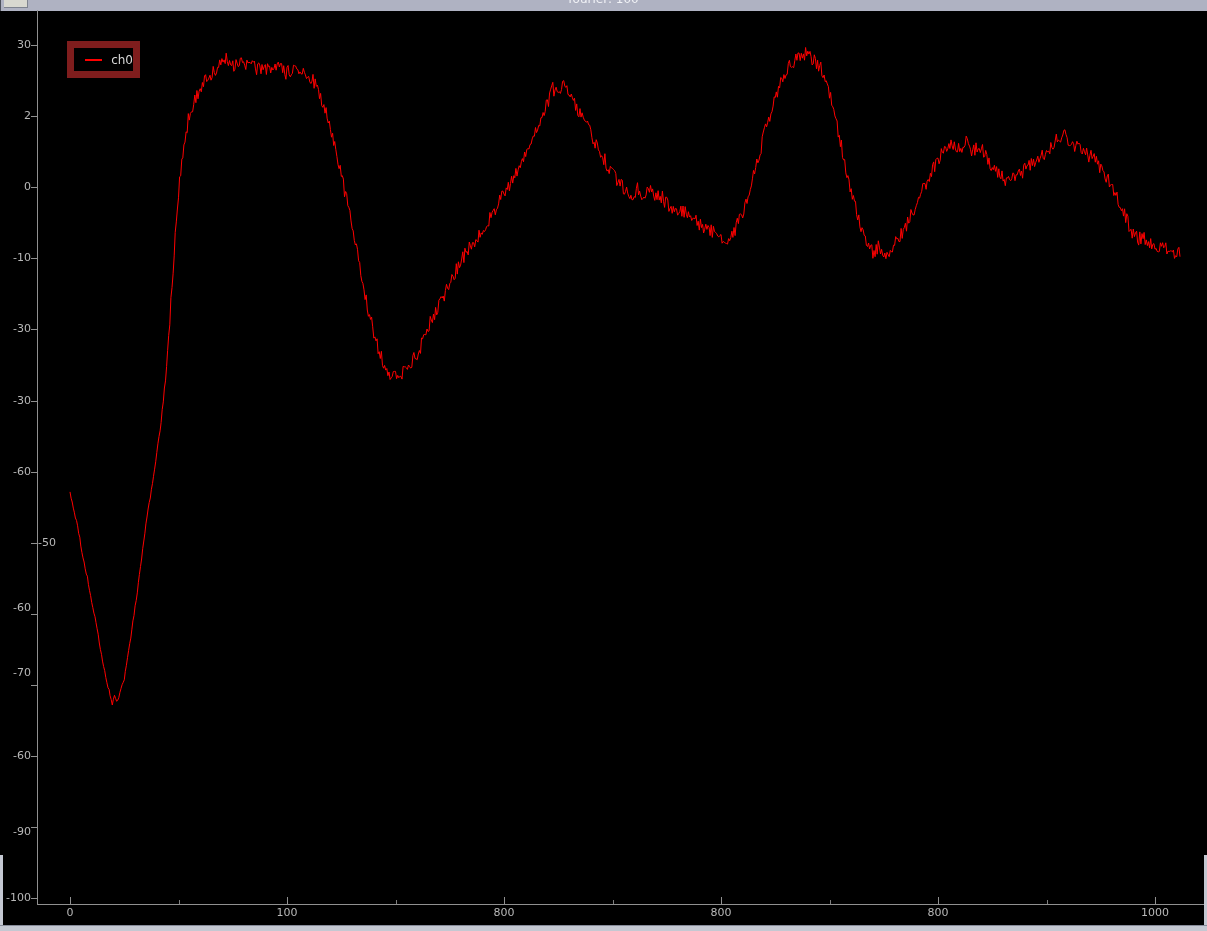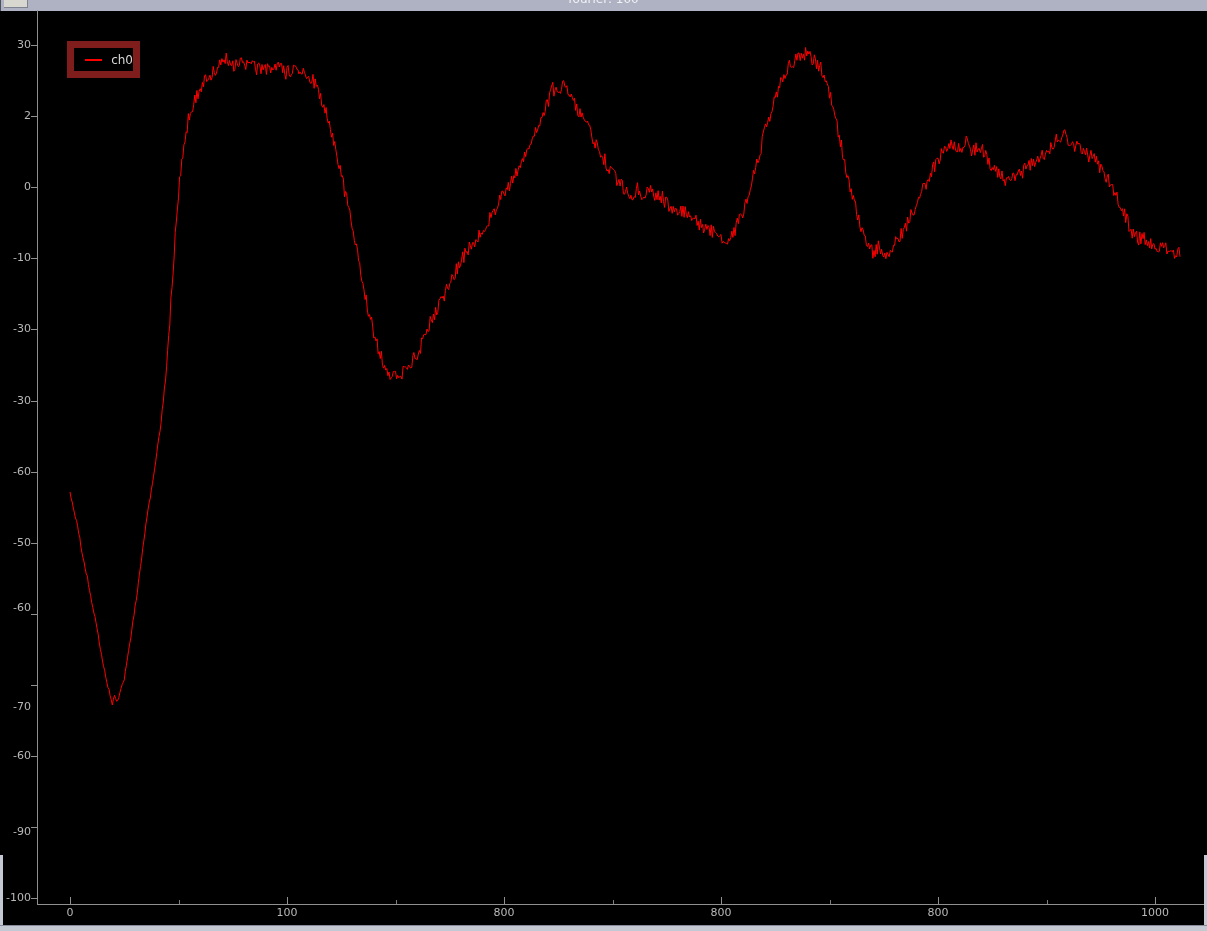--- a/index.html
+++ b/index.html
@@ -57,25 +57,25 @@
         <div class="ylabel" style="top: 169.3px;">0</div>
         <div class="ytick" style="top: 247.38px;"></div>
         <div class="ylabel" style="top: 240.38px;">-10</div>
         <div class="ytick" style="top: 318.46px;"></div>
         <div class="ylabel" style="top: 311.46px;">-30</div>
         <div class="ytick" style="top: 389.54px;"></div>
         <div class="ylabel" style="top: 382.54px;">-30</div>
         <div class="ytick" style="top: 460.62px;"></div>
         <div class="ylabel" style="top: 453.62px;">-60</div>
         <div class="ytick" style="top: 531.7px;"></div>
-        <div class="ylabel" style="top: 524.7px;">-50</div>
+        <div class="ylabel" style="top: 524.7px; padding-left: 25px;">-50</div>
         <div class="ytick" style="top: 602.78px;"></div>
         <div class="ylabel" style="top: 590px;">-60</div>
         <div class="ytick" style="top: 673.86px;"></div>
-        <div class="ylabel" style="top: 689px; text-align: right;">-70</div>
+        <div class="ylabel" style="top: 655px; text-align: right;">-70</div>
         <div class="ytick" style="top: 744.94px;"></div>
         <div class="ylabel" style="top: 737.94px;">-60</div>
         <div class="ytick" style="top: 816.02px;"></div>
         <div class="ylabel" style="top: 814px;">-90</div>
         <div class="ytick" style="top: 887.1px;"></div>
         <div class="ylabel" style="top: 880.1px;">-100</div>
       </div>
     <div id="xticks">
         <div class="xtick" style="left: 70px; top: 886px;"></div>
         <div class="xlabel" style="left: 48px; top: 895px;">0</div>

